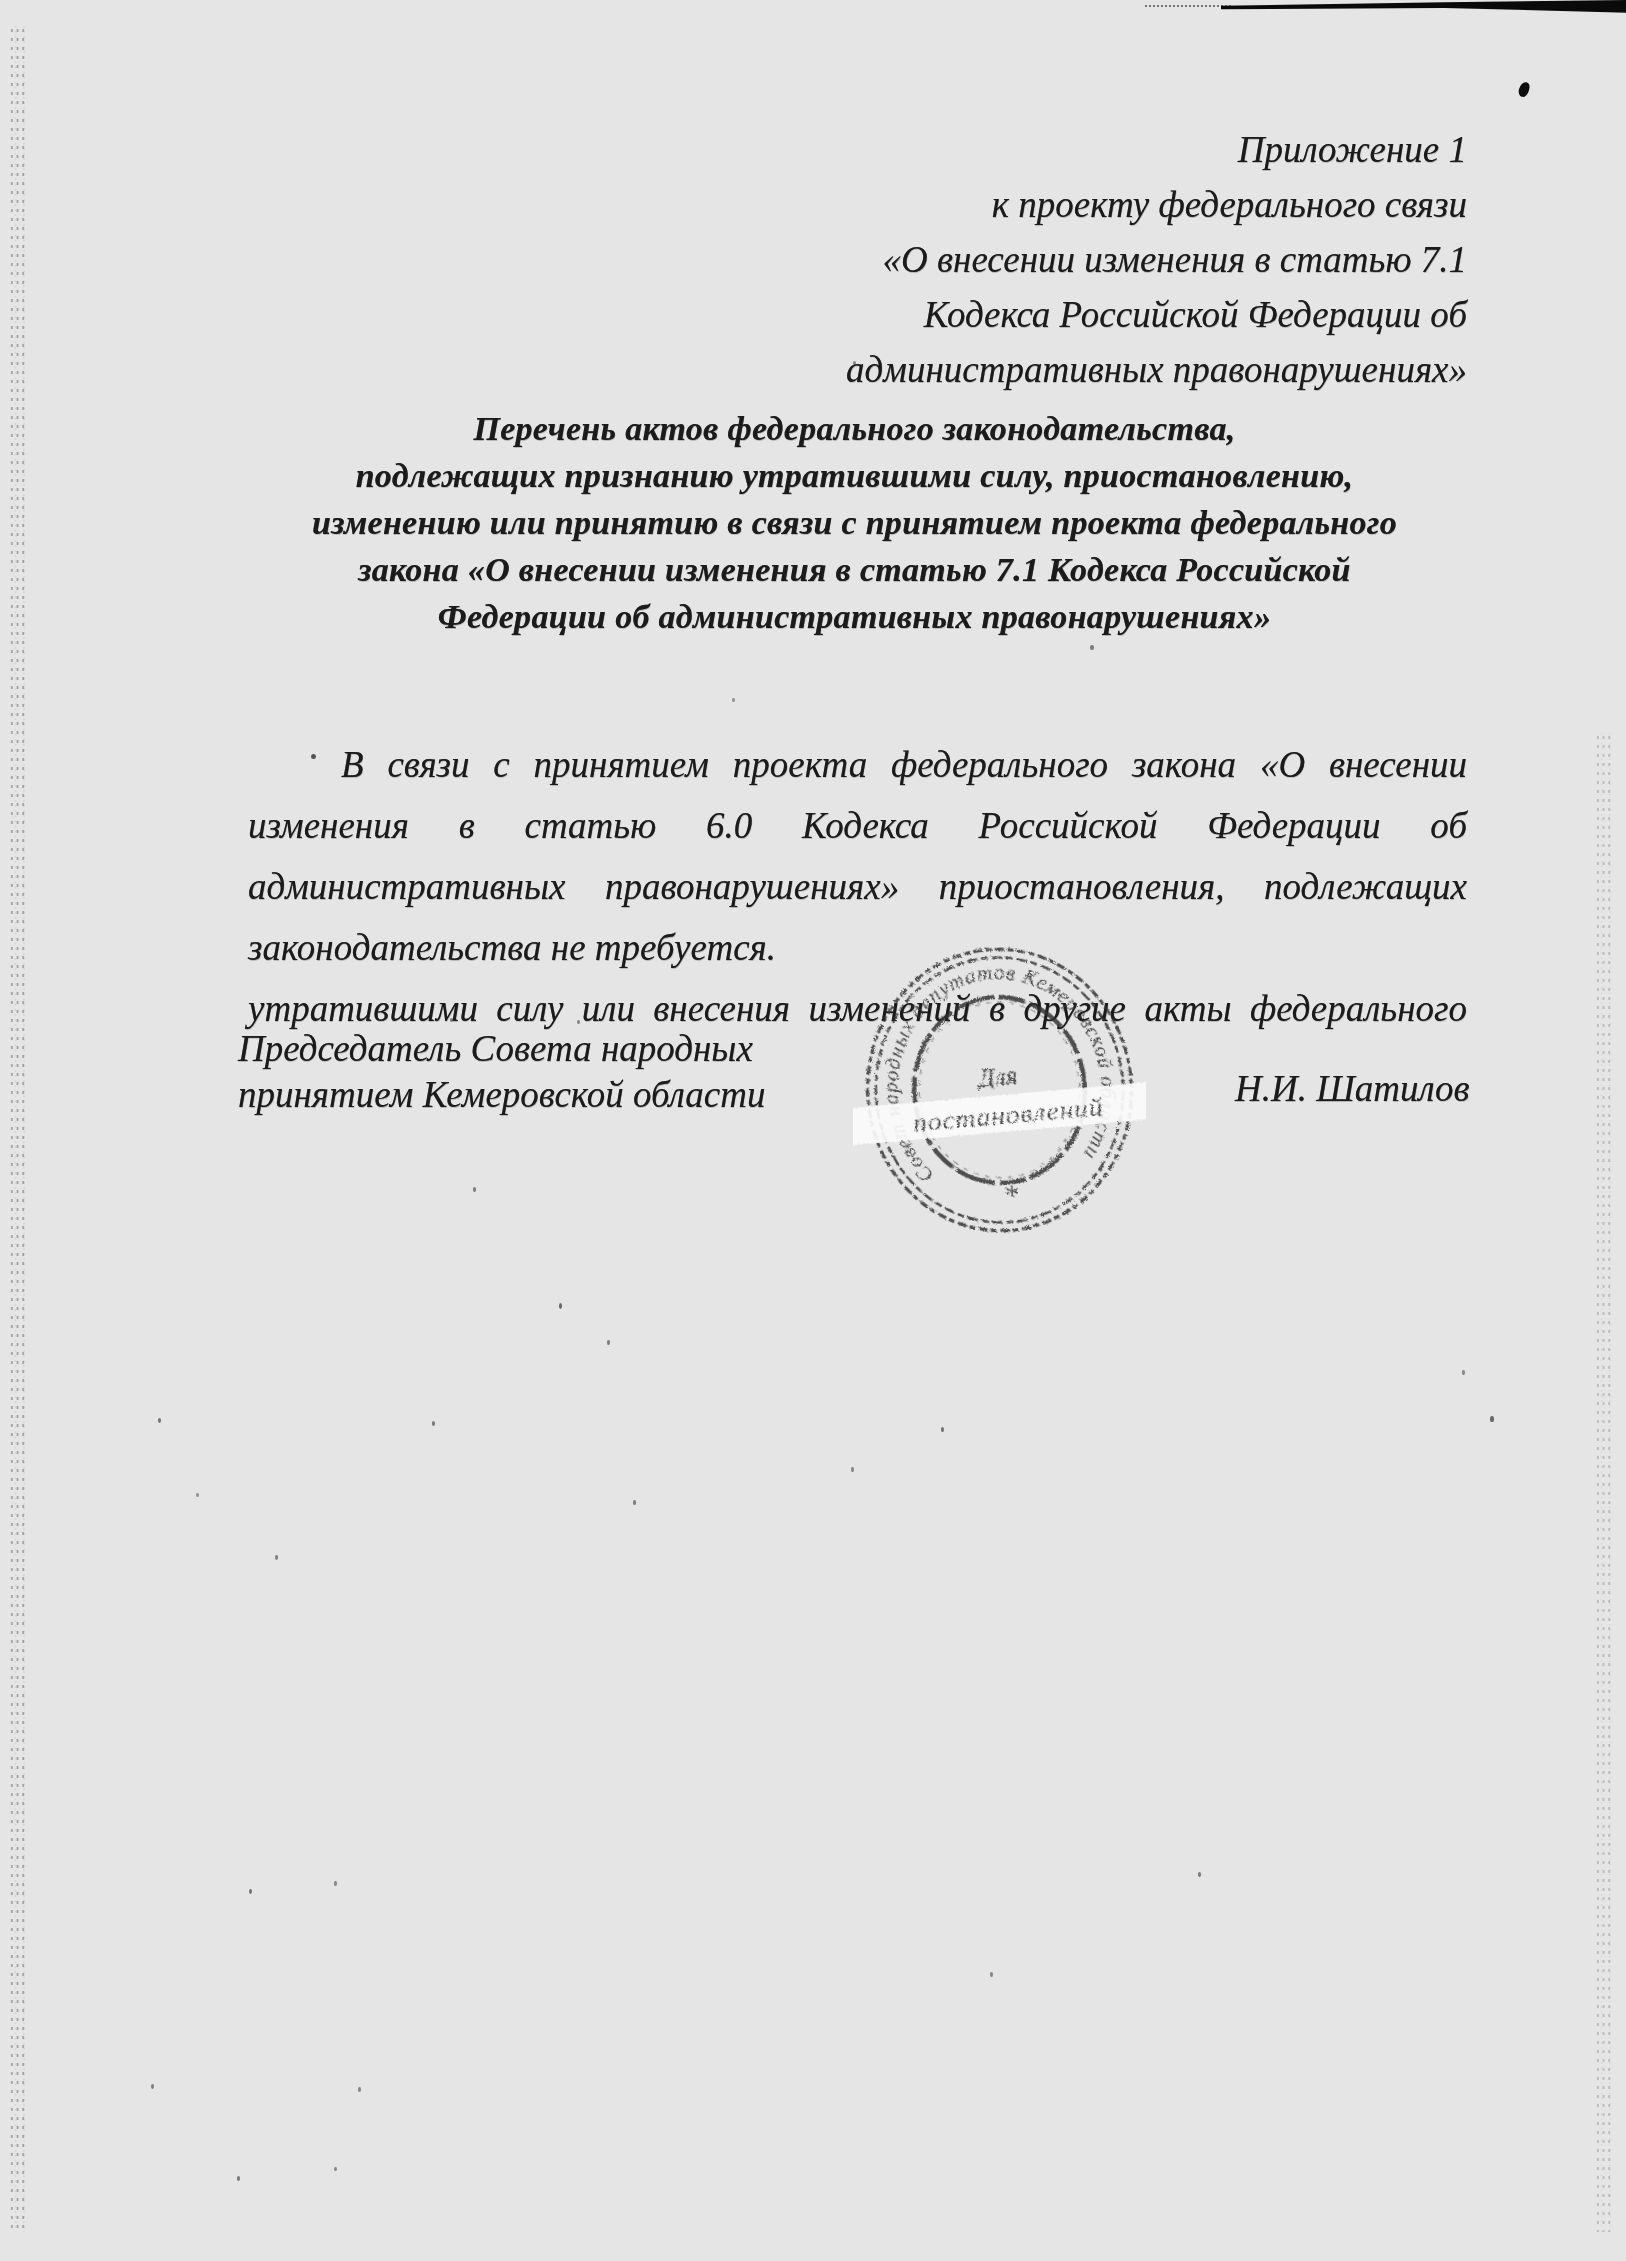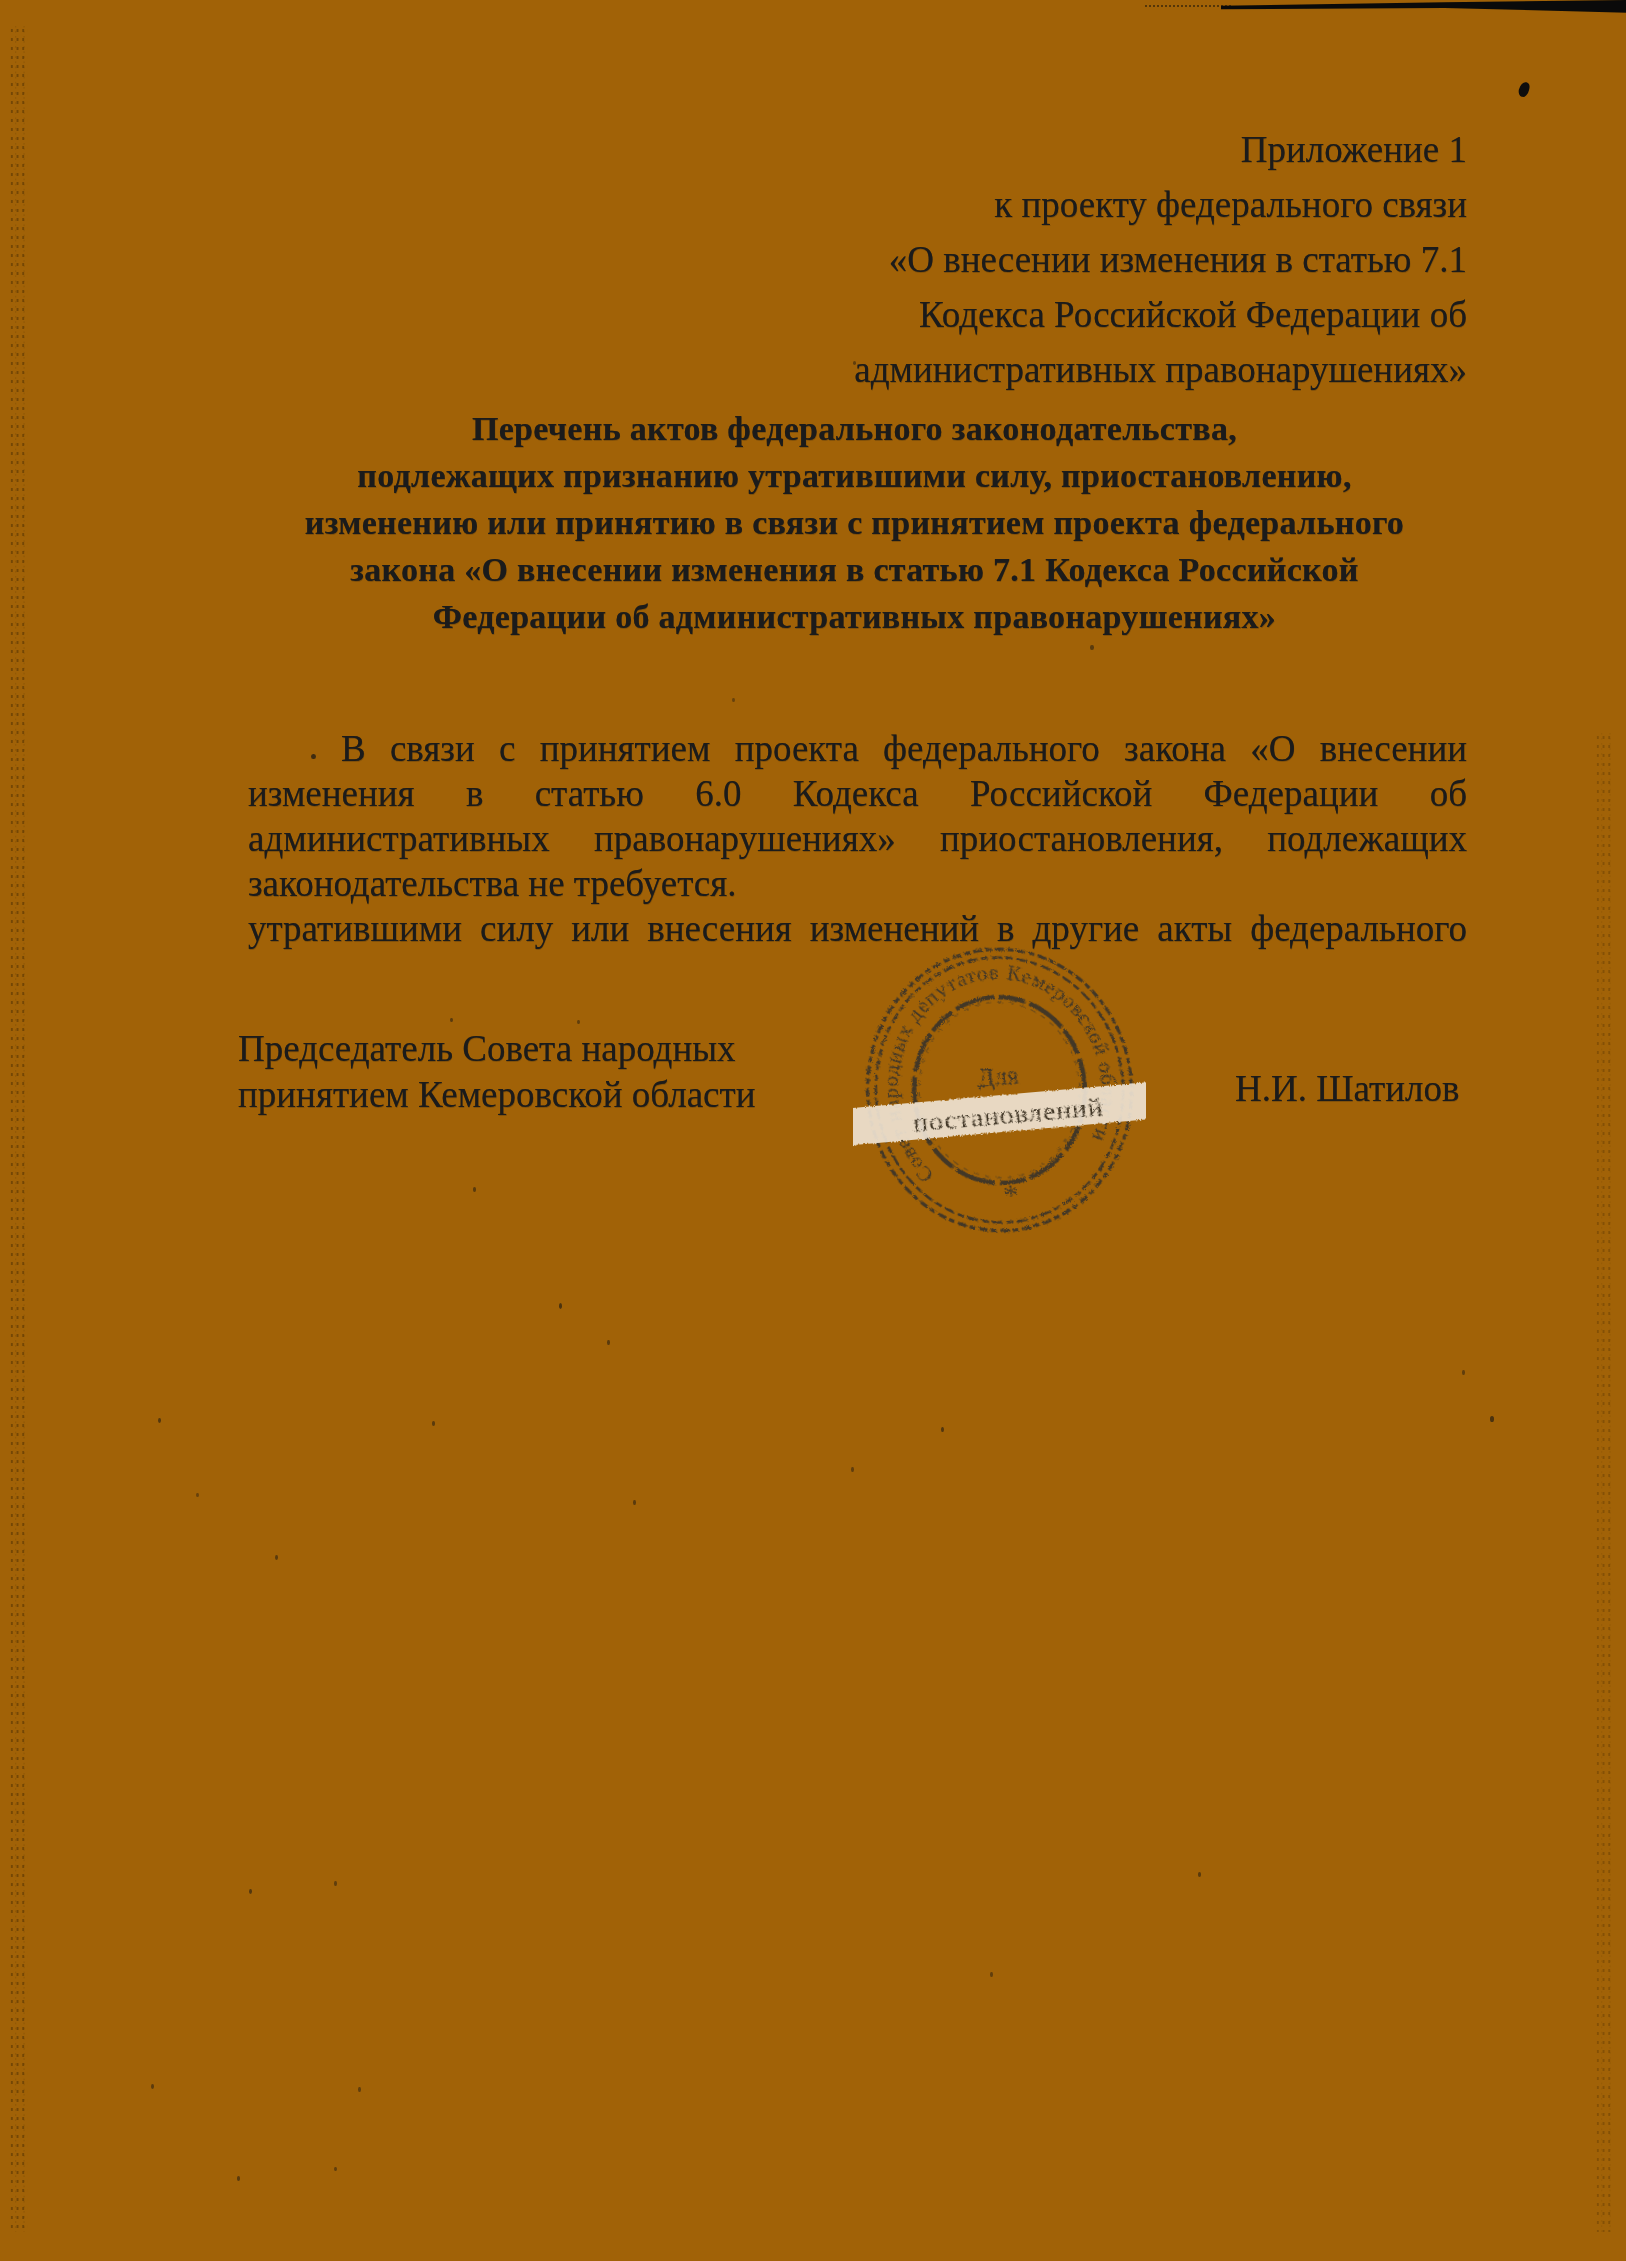--- a/index.html
+++ b/index.html
@@ -4,21 +4,21 @@
 <style>
   html, body { margin: 0; padding: 0; }
   body {
     width: 1627px; height: 2261px;
     background: #ffffff;
     font-family: "Liberation Serif", "DejaVu Serif", serif;
     color: #1b1b1b;
     position: relative;
     overflow: hidden;
   }
-  .page { position: absolute; inset: 0; background: #a16207; }
+  .page { position: absolute; inset: 0; background: #e5e5e5; font-style: italic; }
 
   .ink { text-shadow: 0 0 0.6px rgba(25,25,25,.5), 0.4px 0.5px 0.4px rgba(25,25,25,.22); }
 
   
   .appendix {
     position: absolute; top: 122px; right: 160px;
     text-align: right;
     font-size: 37px; line-height: 55px;
     white-space: nowrap;
   }
@@ -28,21 +28,21 @@
     position: absolute; top: 405px; left: 217px; width: 1275px;
     text-align: center; font-weight: bold;
     font-size: 34px; line-height: 47px; letter-spacing: 0.3px;
   }
 
   
   .body-par {
     position: absolute; top: 726px; left: 248px; width: 1219px;
     font-size: 37px; line-height: 45px;
   }
-  .bline { height: 45px; }
+  .bline { height: 45px; margin-top: 16px; }
   .justify { text-align: justify; text-align-last: justify; }
   .indent { padding-left: 93px; }
 
   
   .sig-left {
     position: absolute; top: 1026px; left: 238px;
     font-size: 37px; line-height: 46px; white-space: nowrap;
   }
   .sig-name {
     position: absolute; top: 1066px; left: 1235px;

